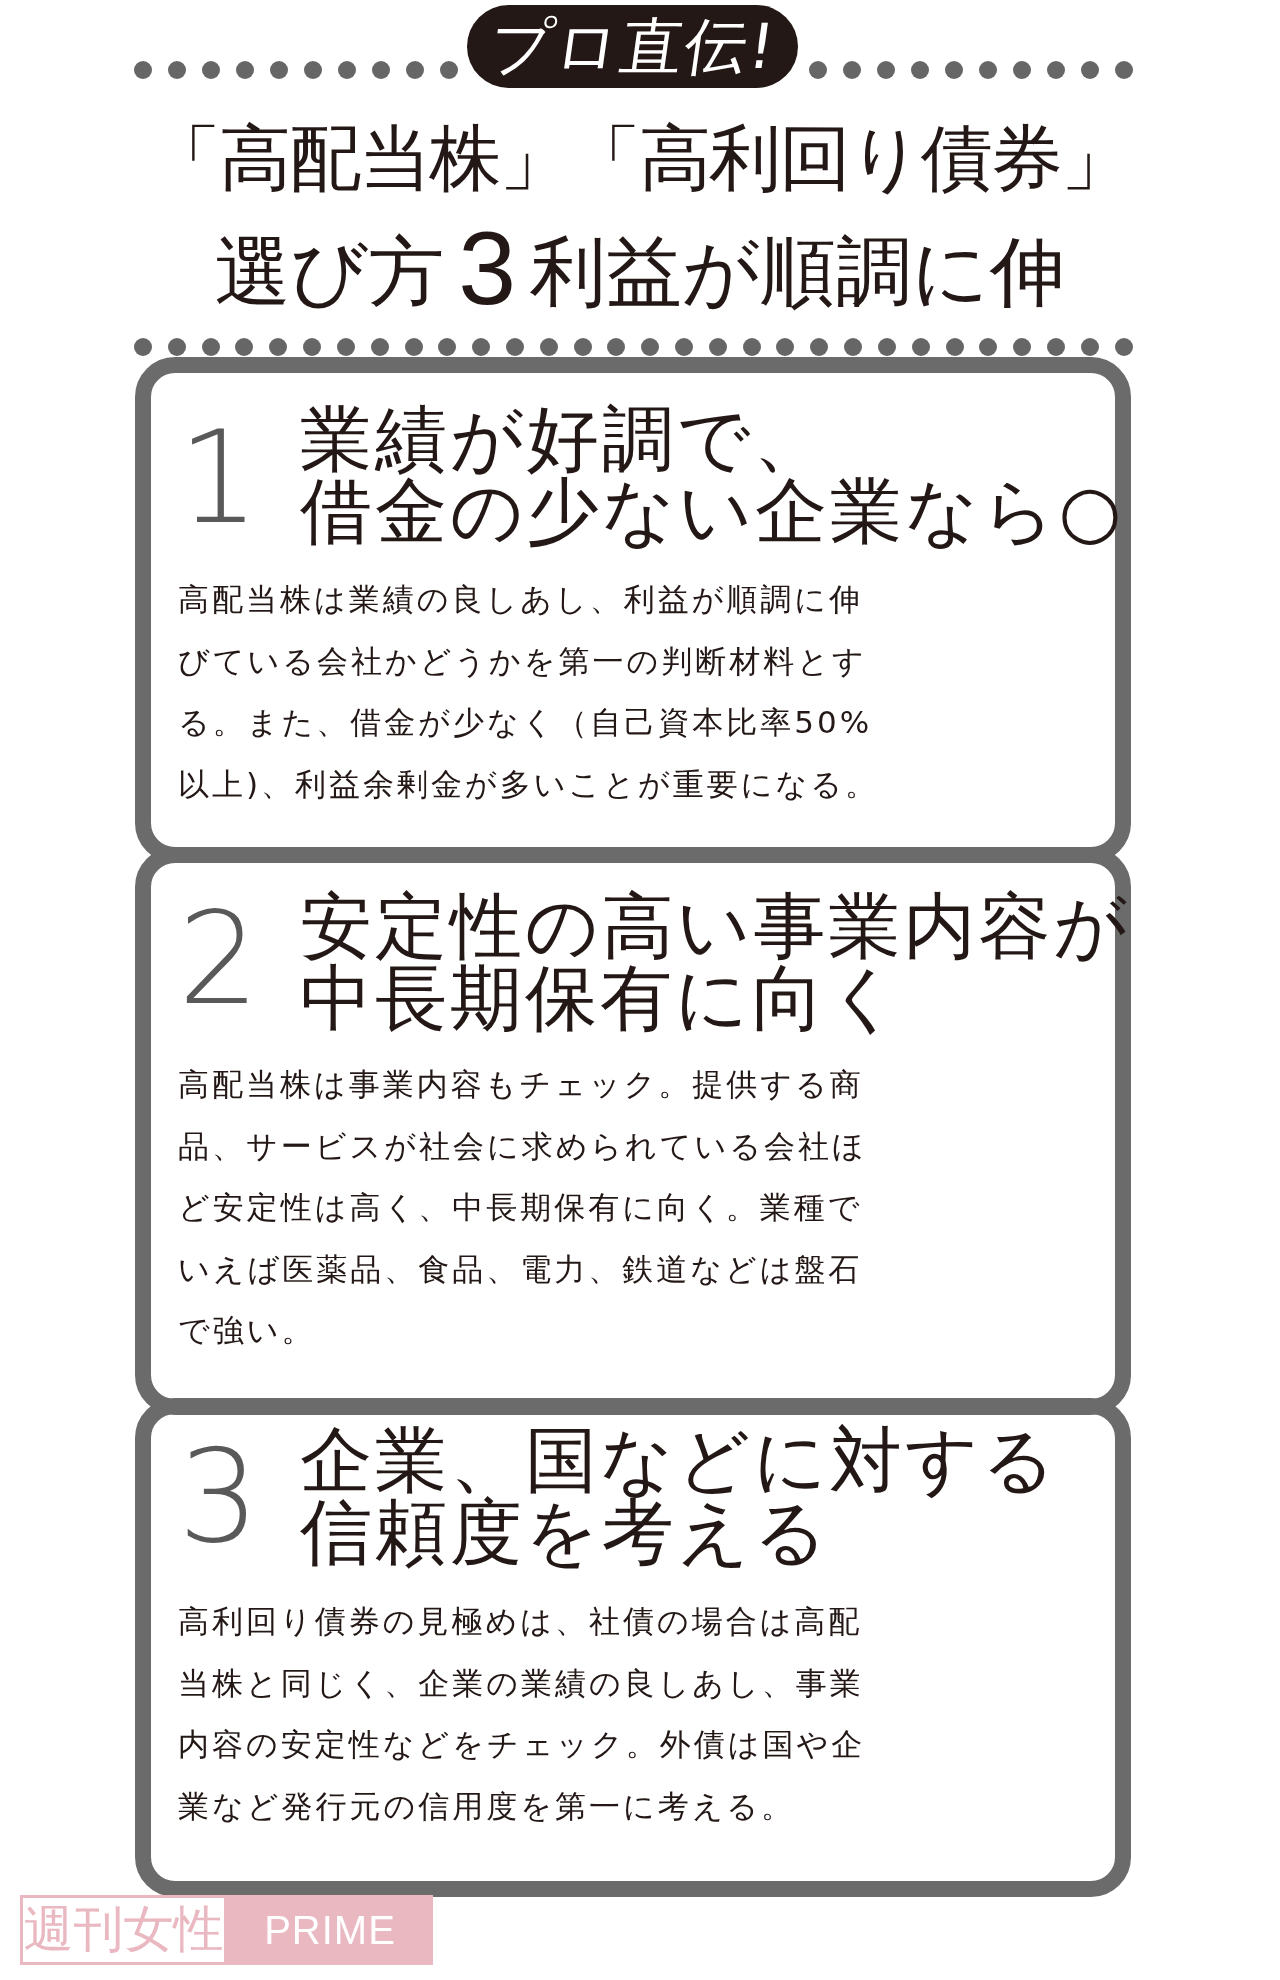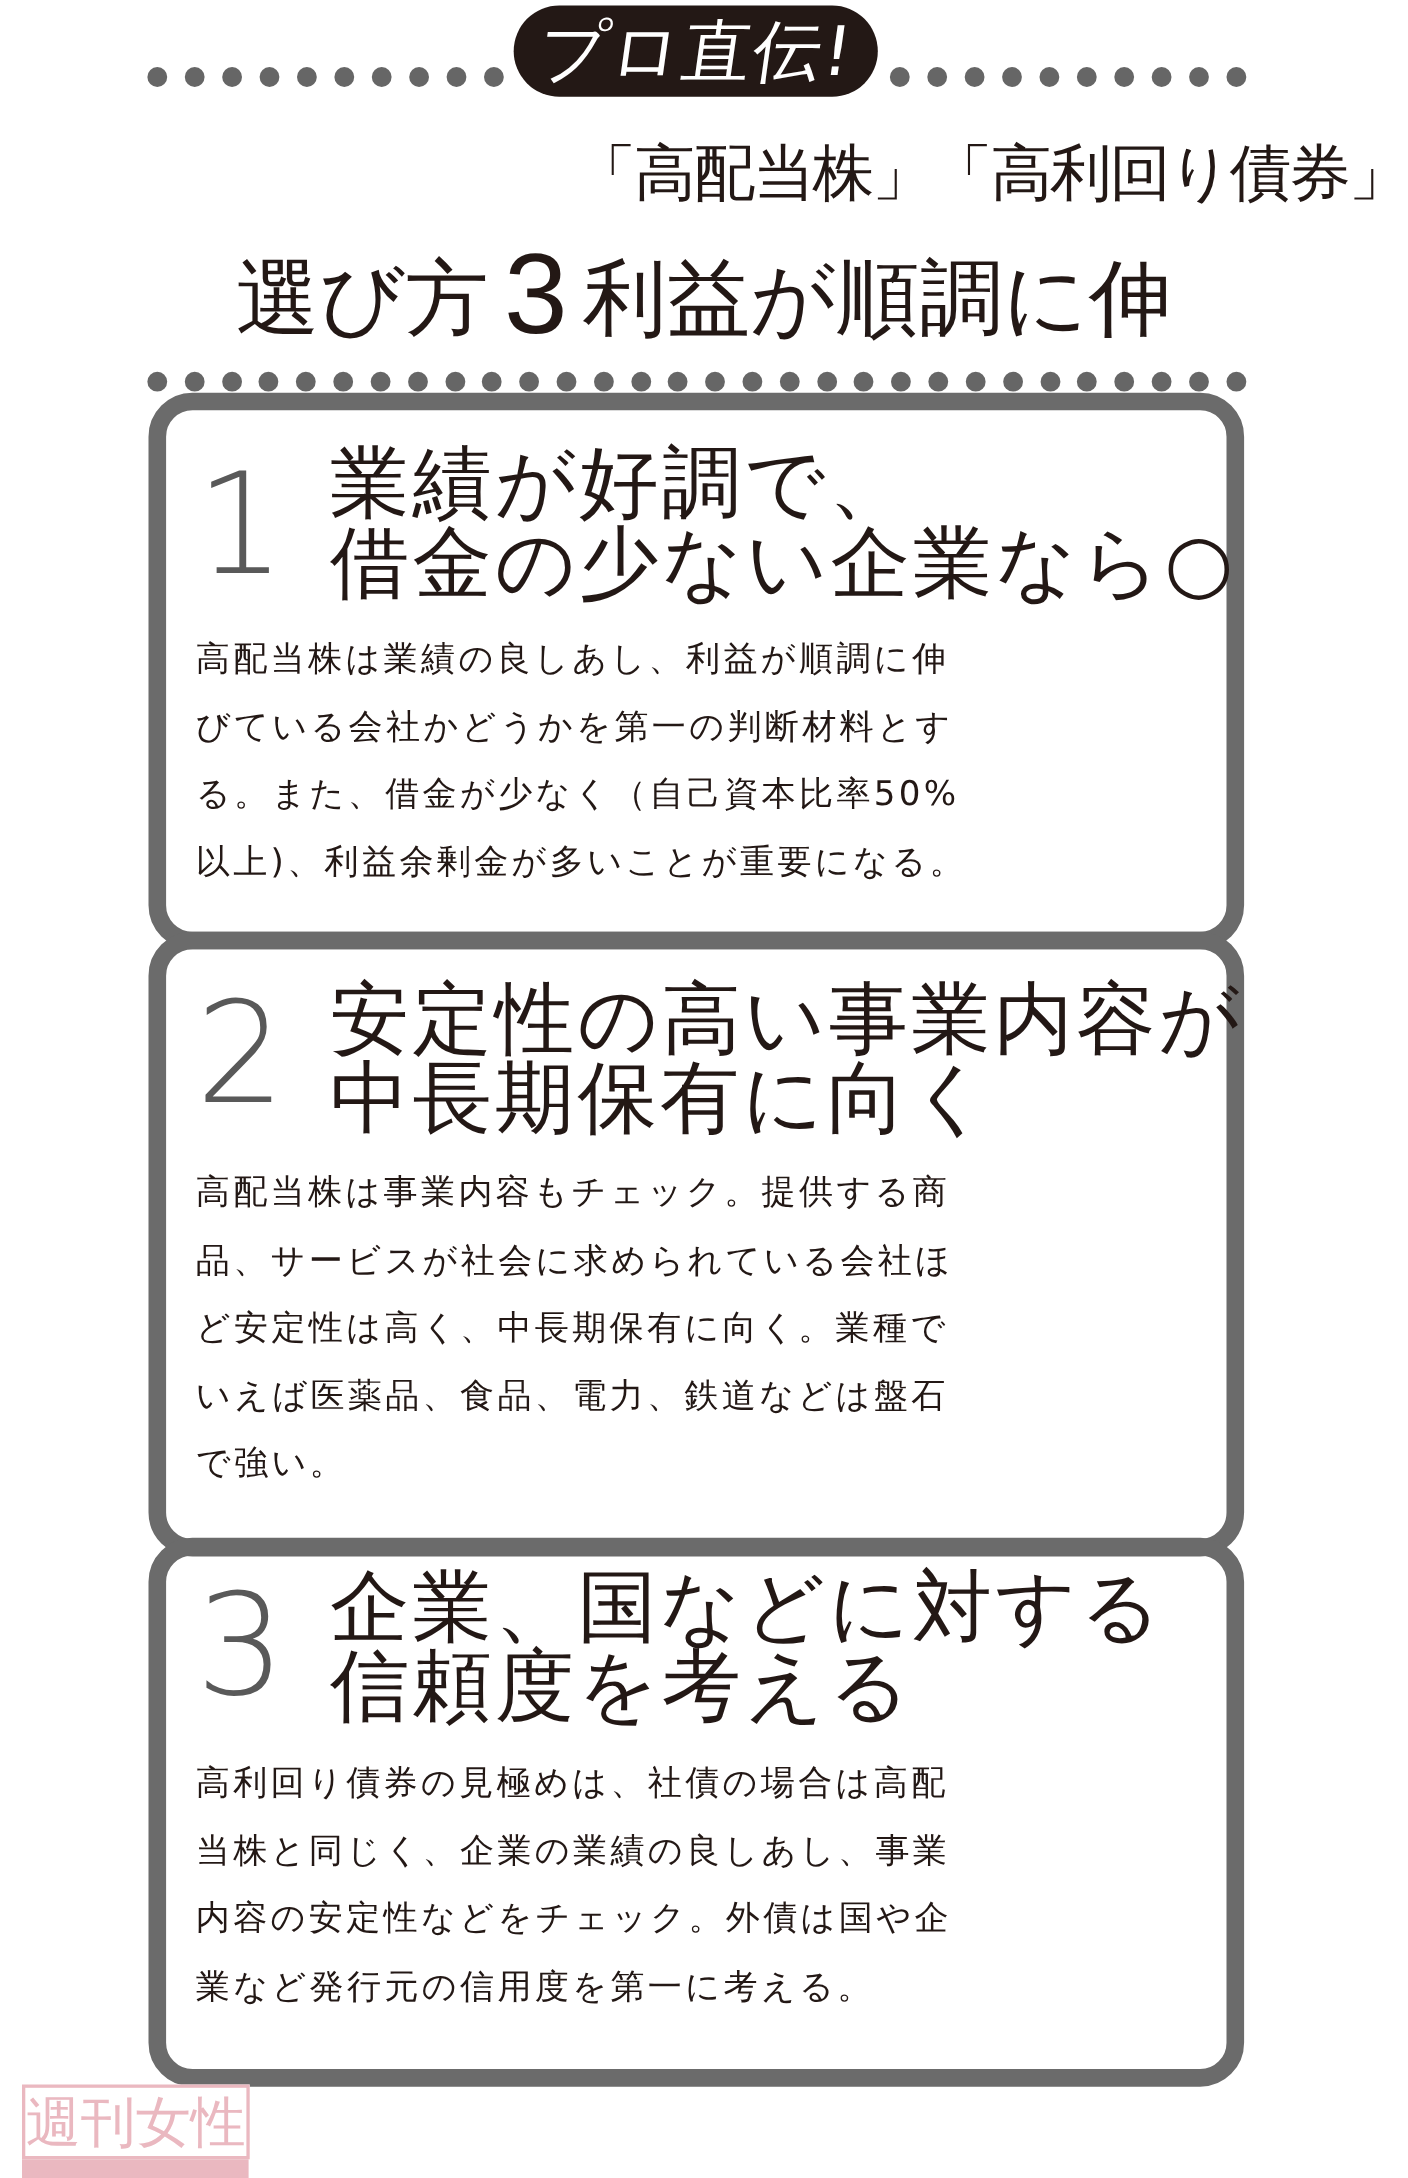--- a/index.html
+++ b/index.html
@@ -11,35 +11,35 @@
   .dot { width: 18px; height: 18px; border-radius: 50%; background: #666666; flex: 0 0 auto; }
 
   
   .pill { position: absolute; left: 467px; top: 5px; width: 331px; height: 83px;
           background: #231815; border-radius: 42px; display: flex; align-items: center; justify-content: center; }
   .pill-text { color: #ffffff; font-size: 62px; line-height: 1; letter-spacing: 2px;
                transform: skewX(-8deg); white-space: nowrap; }
 
   
   .title-line { position: absolute; left: 0; width: 1280px; text-align: center; white-space: nowrap; color: #231815; }
-  .title1 { top: 112px; font-size: 56px; line-height: 92px; letter-spacing: -2px; text-align: right; }
+  .title1 { top: 112px; font-size: 72px; line-height: 92px; letter-spacing: -2px; }
   .title2 { top: 222px; font-size: 76px; line-height: 92px; }
   .title2 .big3 { font-family: "Liberation Sans", sans-serif; font-size: 104px; display: inline-block; margin: 0 14px; vertical-align: -6px; }
 
   
   .box { position: absolute; left: 135px; width: 996px; box-sizing: border-box;
          border: 16px solid #6b6b6b; border-radius: 40px; background: transparent; }
   .num { position: absolute; left: 178px; font-family: "DejaVu Sans", sans-serif; font-weight: 200;
          font-size: 128px; line-height: 128px; color: #595959; }
   .heading { position: absolute; left: 300px; font-size: 72px; line-height: 72px; letter-spacing: 3px; color: #231815; white-space: nowrap; }
   .heading div, .para div { white-space: nowrap; }
   .para { position: absolute; left: 178px; width: 920px; font-size: 31px; line-height: 61.5px; letter-spacing: 3px; color: #231815; }
 
   
-  .wm { position: absolute; left: 20px; top: 1895px; height: 70px; display: flex; flex-direction: column; }
+  .wm { position: absolute; left: 20px; top: 1895px; height: 70px; display: flex; }
   .wm-left { box-sizing: border-box; width: 207px; height: 70px; border: 3px solid #eab8c0; background: #fff;
              color: #eab8c0; font-size: 50px; line-height: 62px; text-align: center; white-space: nowrap; }
   .wm-right { width: 206px; height: 70px; background: #eab8c0; color: #ffffff;
               font-family: "Liberation Sans", sans-serif; font-size: 40px; line-height: 70px; text-align: center; letter-spacing: 1px; }
 </style>
 </head>
 <body>
 
 <div class="dots" style="left:134px; top:60px; width:324px;">
   <span class="dot"></span>

